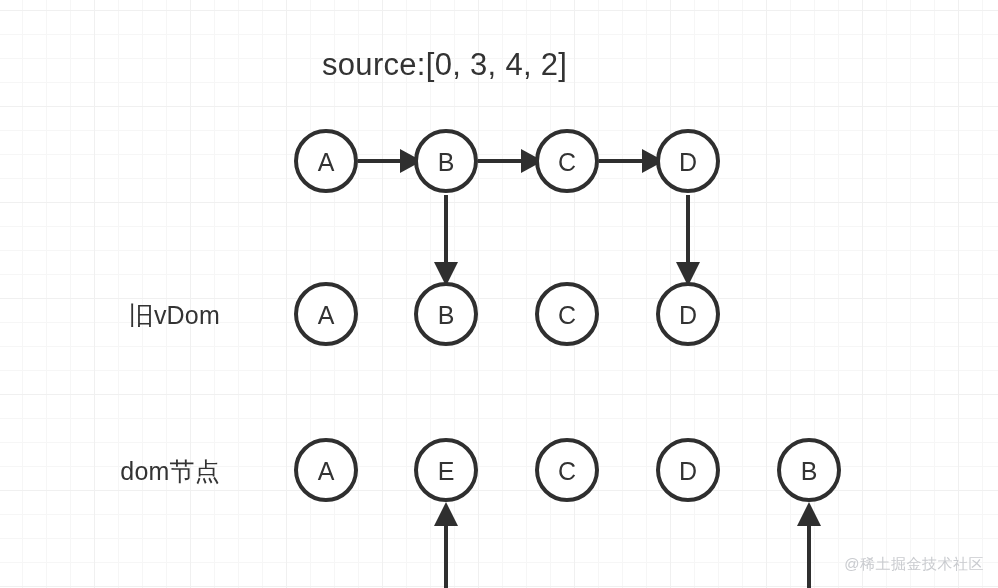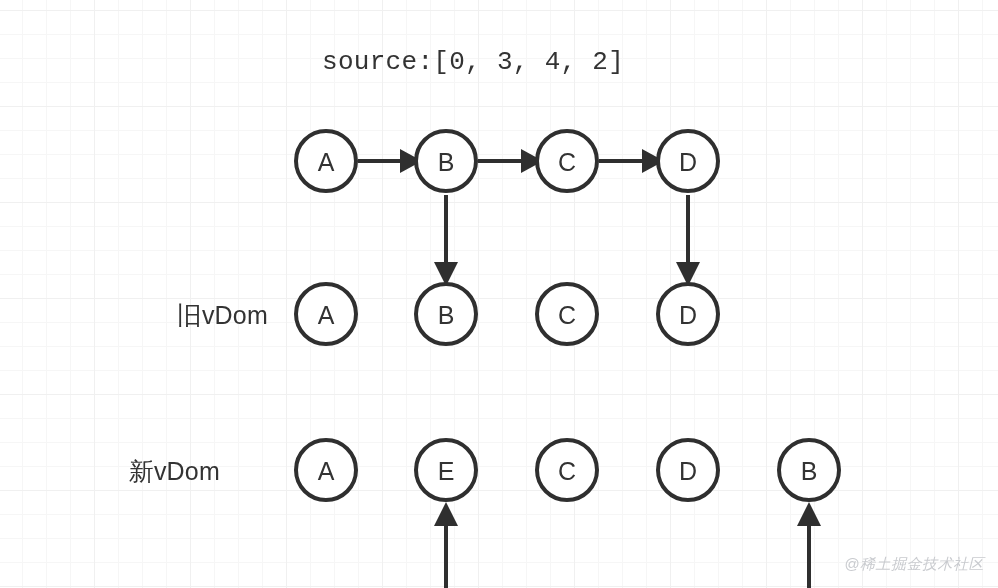--- a/index.html
+++ b/index.html
@@ -57,46 +57,44 @@
     font-size: 25px;
     color: #333333;
     white-space: nowrap;
     text-align: right;
     letter-spacing: 0.2px;
   }
   #title-text {
     position: absolute;
     left: 322px;
     top: 47px;
-    font-size: 26px;
+    font-size: 31px;
     color: #333333;
     white-space: nowrap;
     letter-spacing: 0.3px;
-    font-family: Liberation Mono, monospace;
   }
   #watermark {
     position: absolute;
     right: 14px;
     bottom: 14px;
     font-size: 15px;
     color: #c9cbcf;
     white-space: nowrap;
     letter-spacing: 0.5px;
-    font-style: italic;
   }
 </style>
 </head>
 <body>
 
 <div id="canvas">
 
   <div id="title-text">source:[0, 3, 4, 2]</div>
 
-  <div class="row-label" style="left:0px; top:299px; width:220px;padding-left:48px;">旧vDom</div>
-  <div class="row-label" style="left:0px; top:455px; width:220px;">新vDom</div>
+  <div class="row-label" style="left:0px; top:299px; width:220px;">旧vDom</div>
+  <div class="row-label" style="left:0px; top:455px; width:220px;">dom节点</div>
 
   <svg id="diagram-svg" viewBox="0 0 998 588">
 
     <g>
       <line class="edge-line" x1="358" y1="161" x2="400" y2="161"></line>
       <polygon class="edge-head" points="400,149 422,161 400,173"></polygon>
     </g>
     <g>
       <line class="edge-line" x1="478" y1="161" x2="521" y2="161"></line>
       <polygon class="edge-head" points="521,149 543,161 521,173"></polygon>

